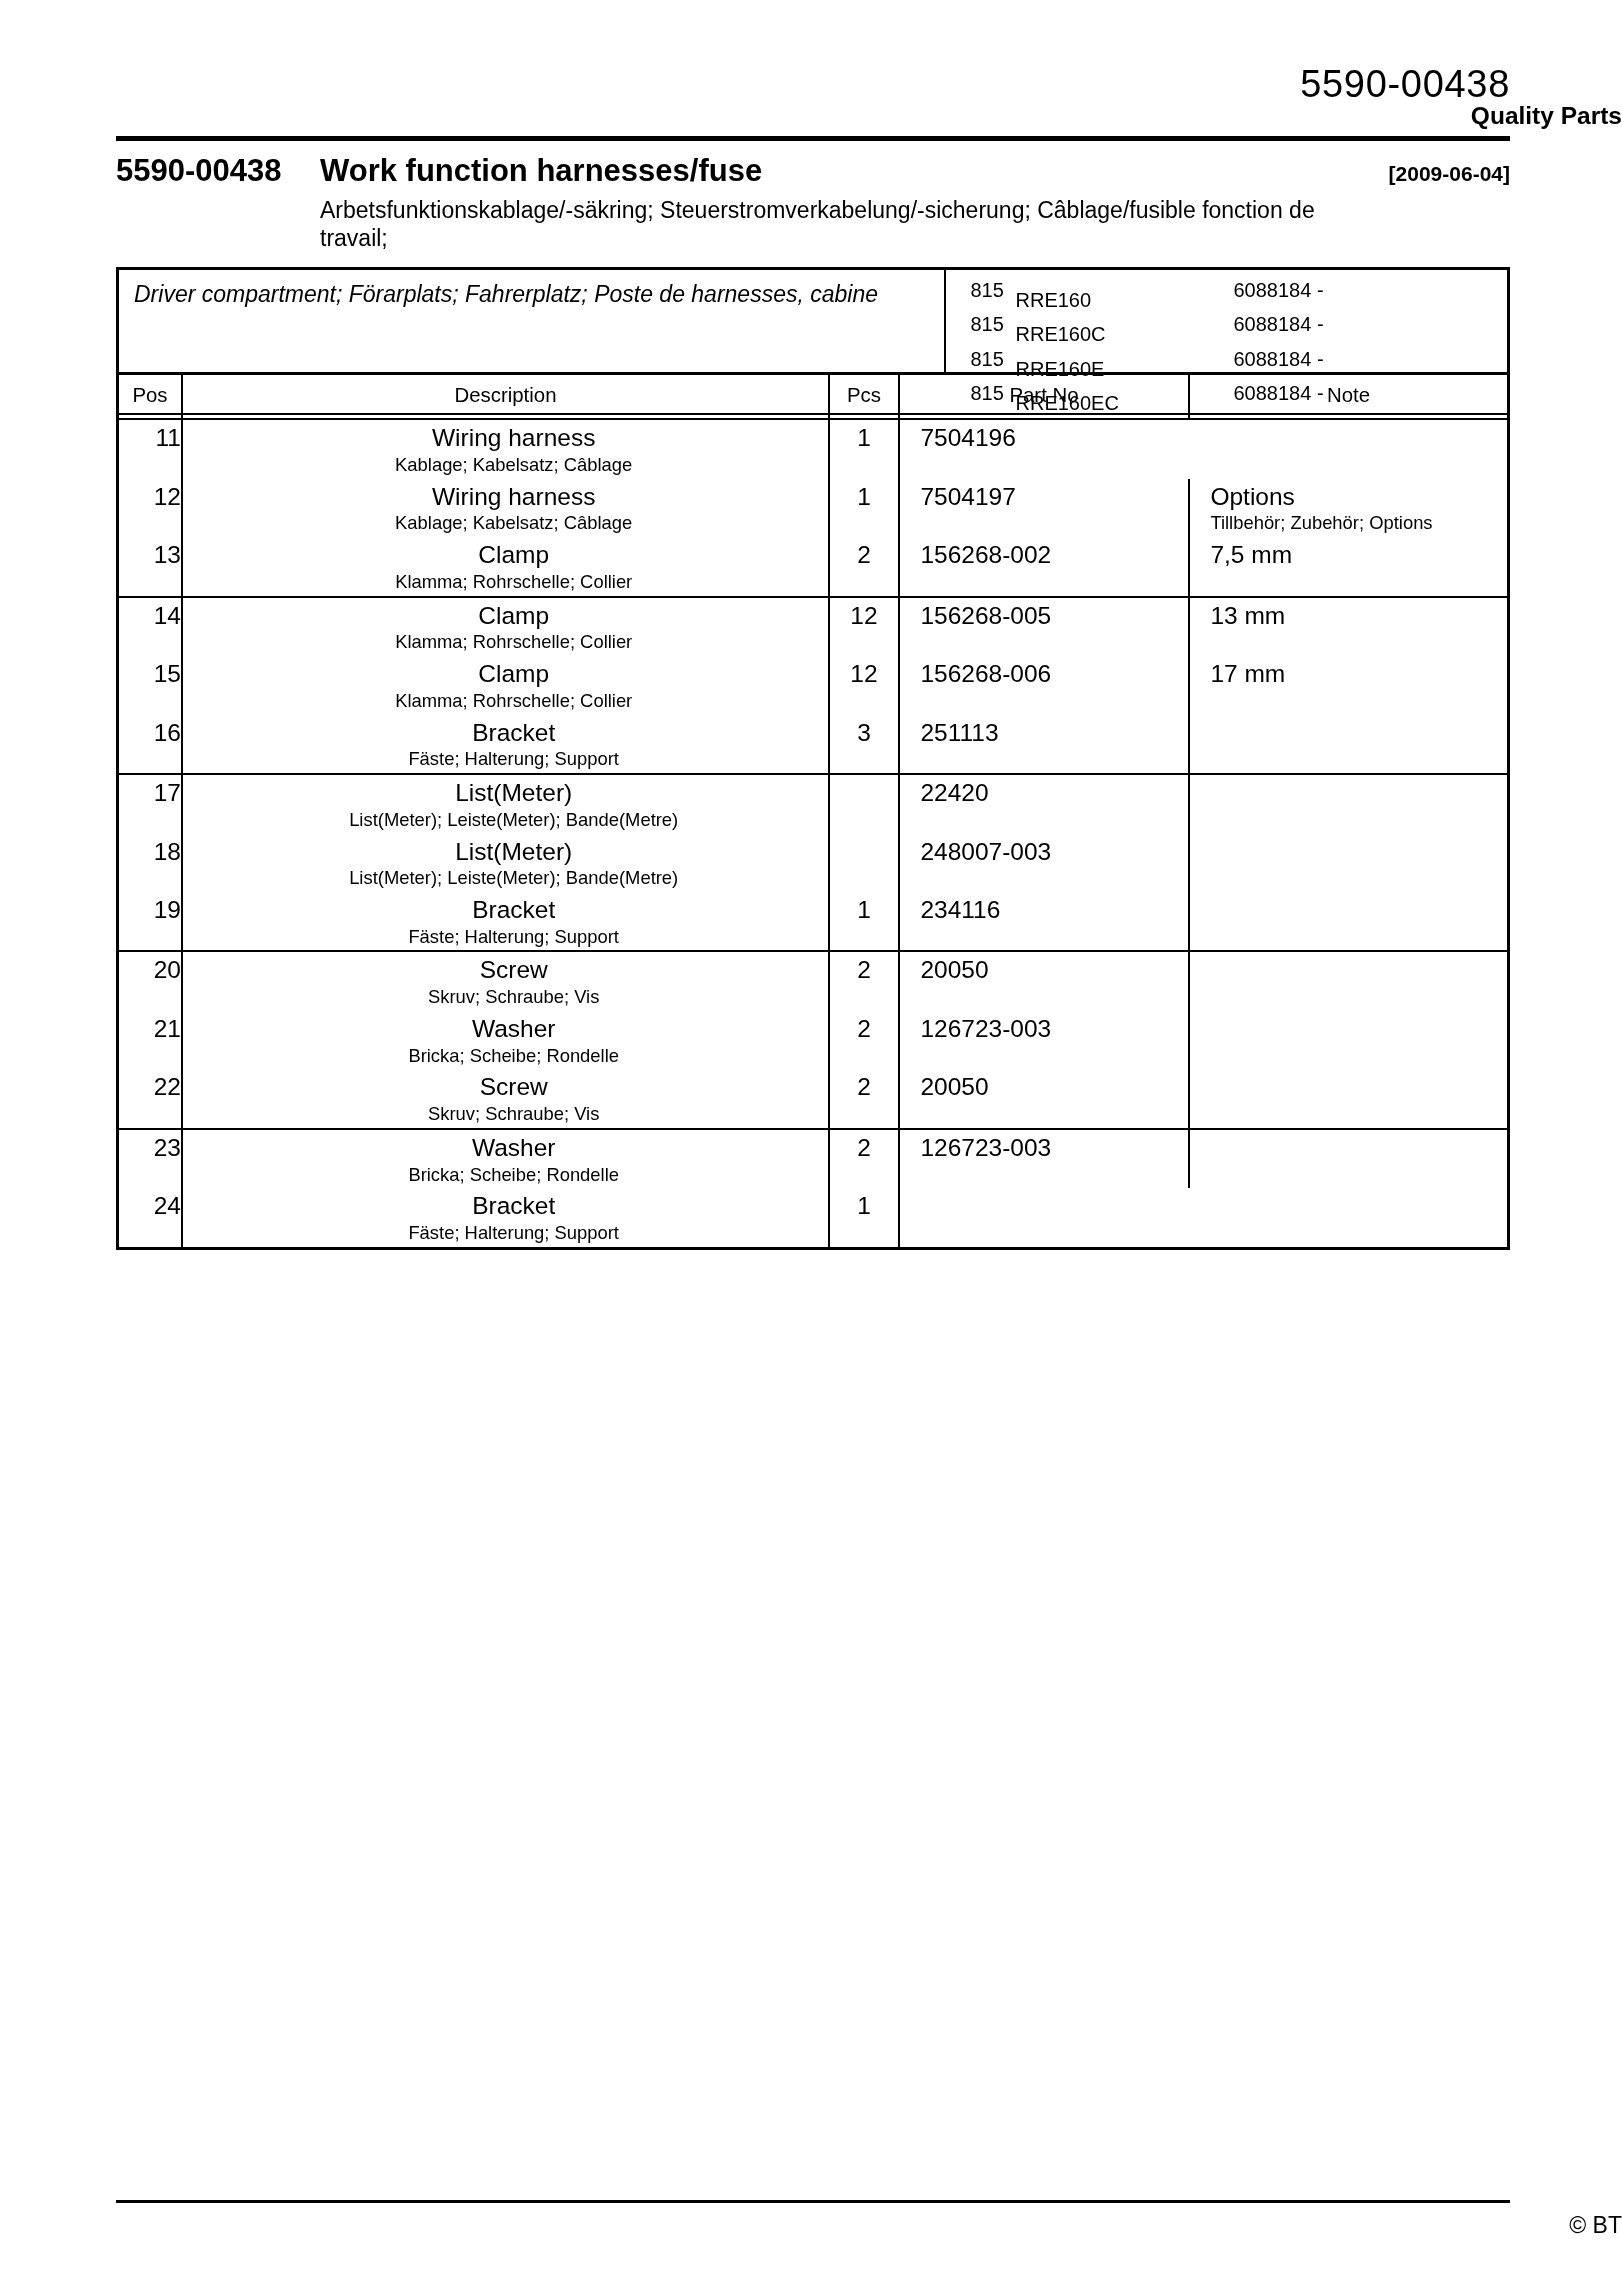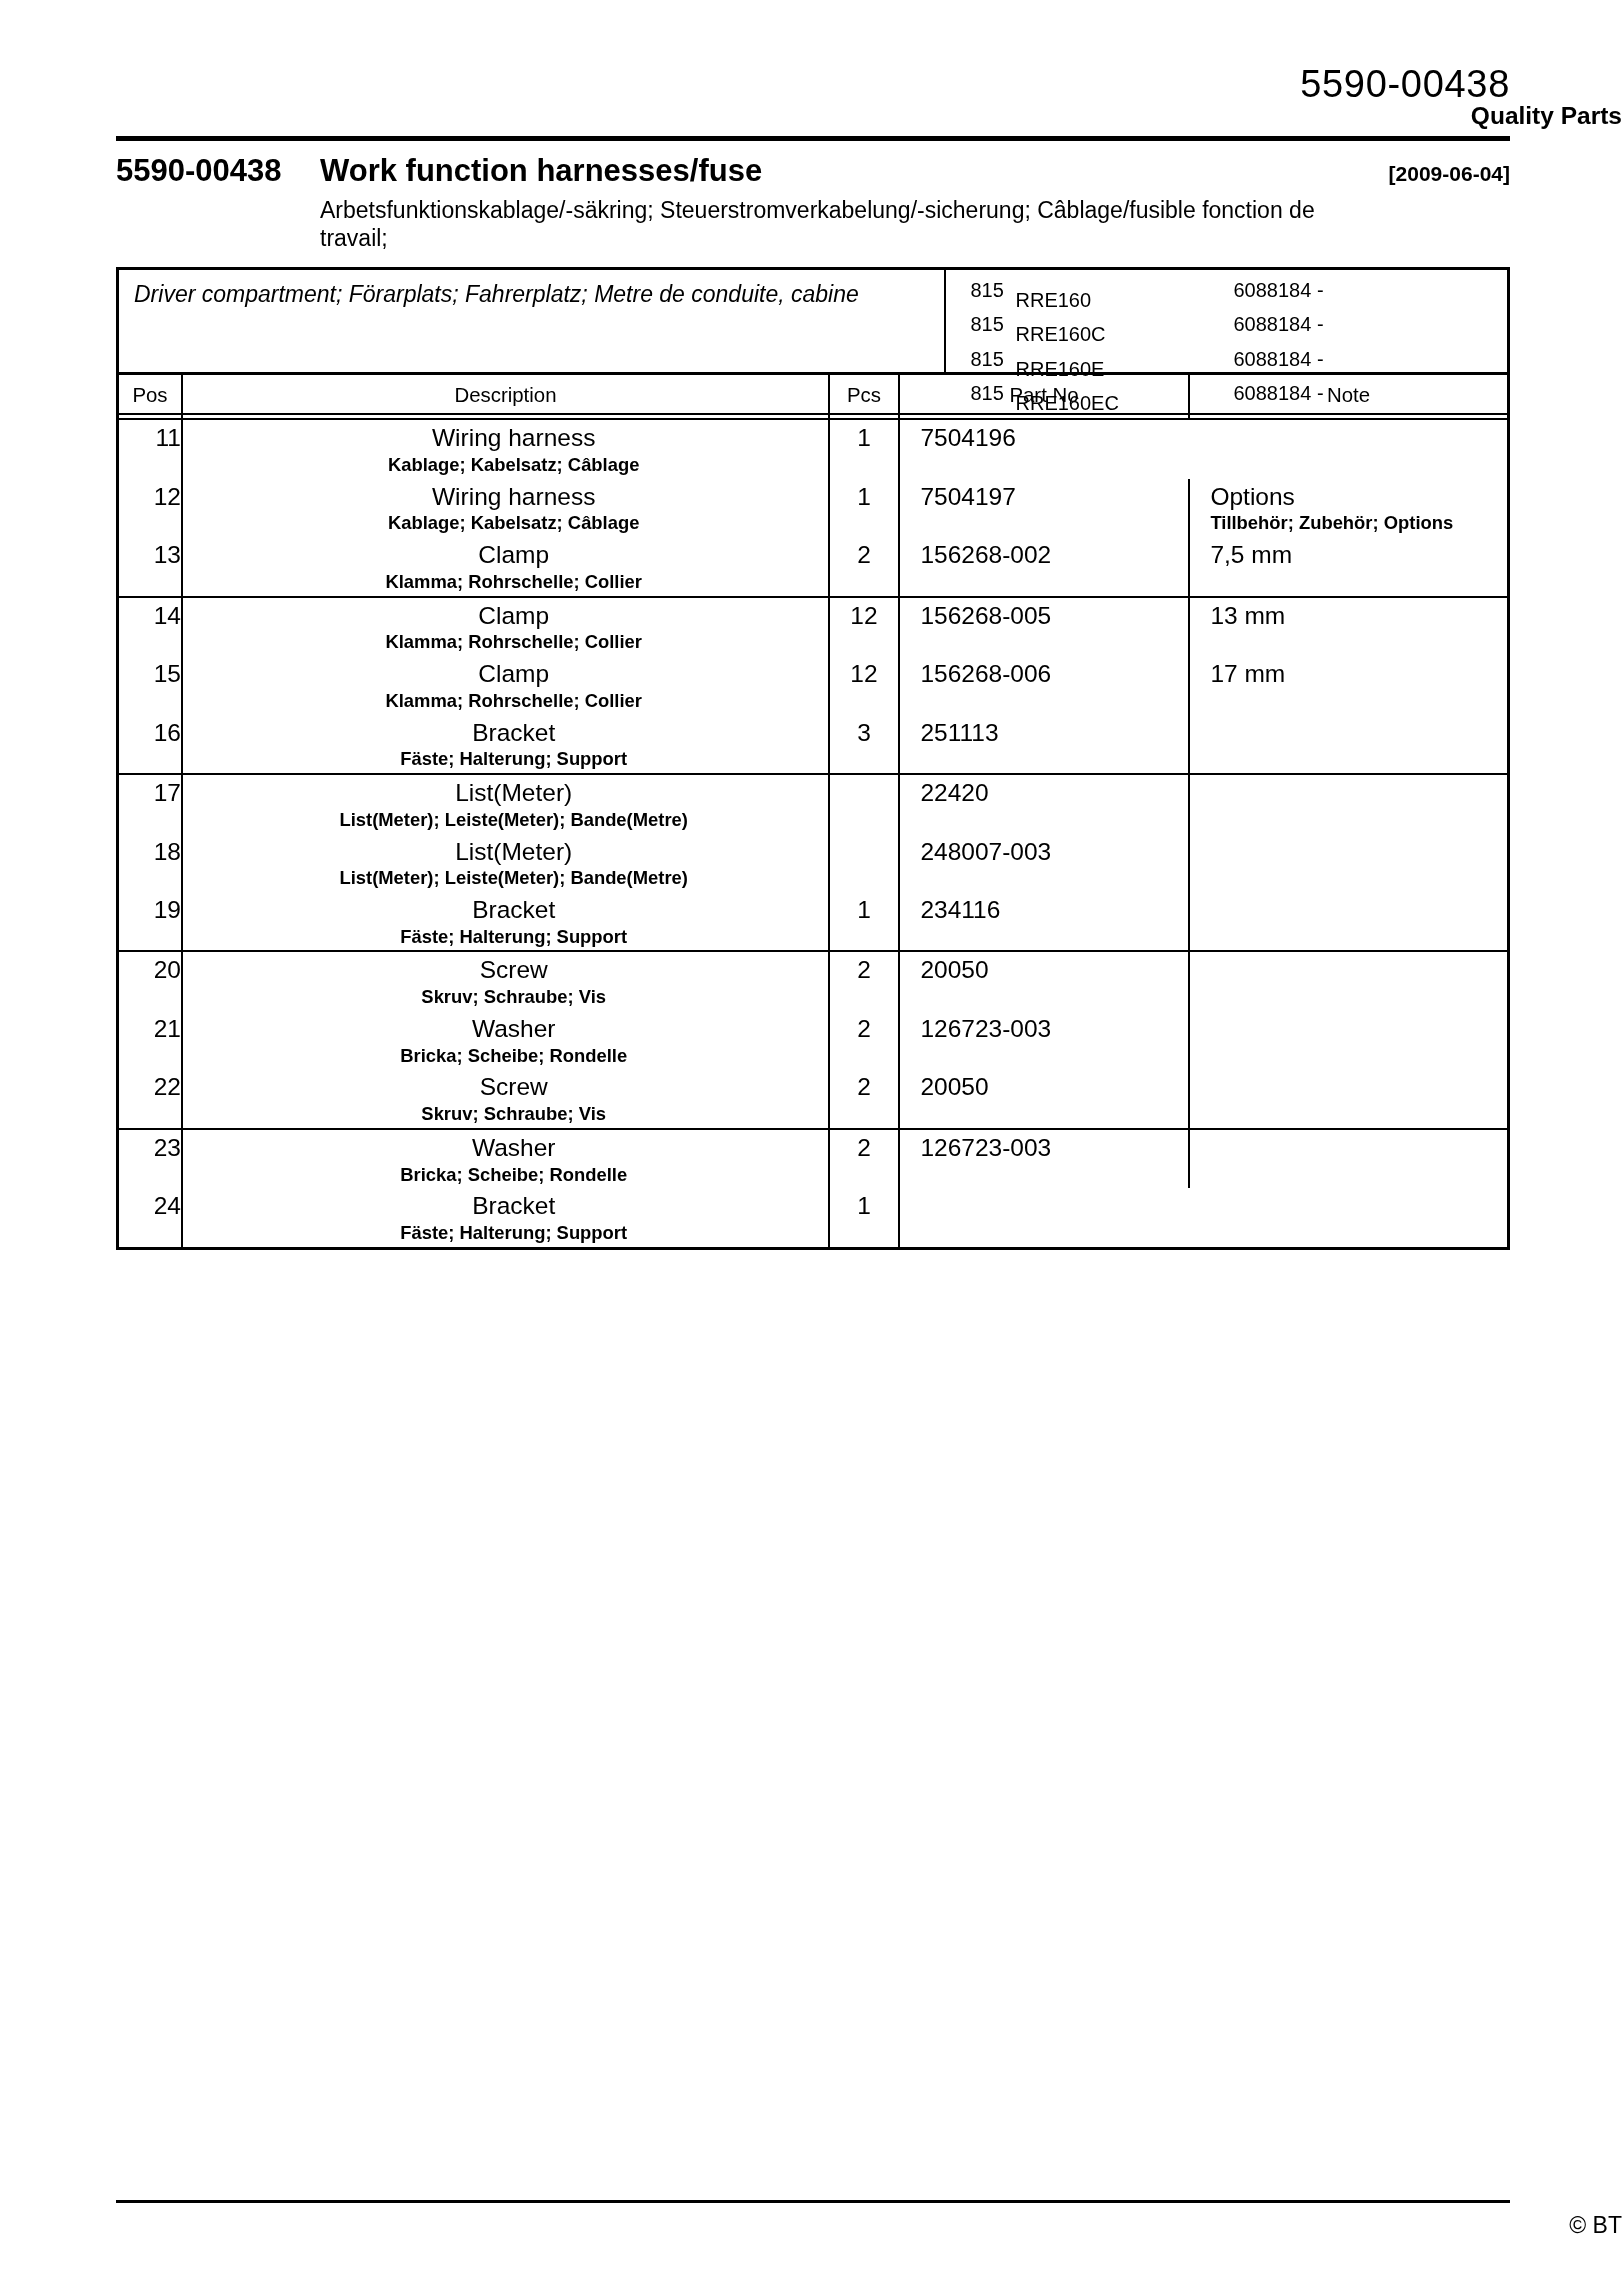--- a/index.html
+++ b/index.html
@@ -45,21 +45,21 @@
   .phead > div { text-align:center; font-size:20.4px; padding:8.9px 0 6.1px; }
   .dbl { height:3.4px; border-top:2px solid #000; border-bottom:2px solid #000; }
   .pgroup { border-top:2px solid #000; }
   .pgroup.first { border-top:none; }
   .c-pos  { text-align:right; font-size:24.5px; padding-top:4.1px; }
   .c-desc { padding:4.1px 0 2.7px 16.4px;text-align:center; }
   .c-pcs  { text-align:center; font-size:24.5px; padding-top:4.1px; }
   .c-part { font-size:24.5px; padding:4.1px 0 0 20.4px; }
   .c-note { padding:4.1px 0 0 20.4px; }
   .main { font-size:24.5px; line-height:27px; }
-  .sub  { font-size:18.4px; line-height:22px; margin-top:2.7px; white-space:pre-line;font-weight:bold; }
+  .sub  { font-size:18.4px; line-height:22px; margin-top:2.7px; white-space:pre-line; }
 </style>
 </head>
 <body>
 
 <div class="page">
 
   <div class="brand">Quality Parts</div>
   <div class="doc-num">5590-00438</div>
   <div class="rule-top"></div>
 
@@ -67,21 +67,21 @@
 
     <div class="title-row">
       <span class="t-code">5590-00438</span>
       <span class="t-name">Work function harnesses/fuse</span>
       <span class="t-date">[2009-06-04]</span>
     </div>
     <div class="subtitle">Arbetsfunktionskablage/-säkring; Steuerstromverkabelung/-sicherung; Câblage/fusible fonction de
 travail;</div>
 
     <div class="info-box">
-      <div class="info-left">Driver compartment; Förarplats; Fahrerplatz; Metre de conduite, cabine</div>
+      <div class="info-left">Driver compartment; Förarplats; Fahrerplatz; Poste de harnesses, cabine</div>
       <div class="info-right">
         <div class="model-row">
           <span class="m-code">815</span>
           <span class="m-name">RRE160</span>
           <span class="m-serial">6088184 -</span>
         </div>
         <div class="model-row">
           <span class="m-code">815</span>
           <span class="m-name">RRE160C</span>
           <span class="m-serial">6088184 -</span>

